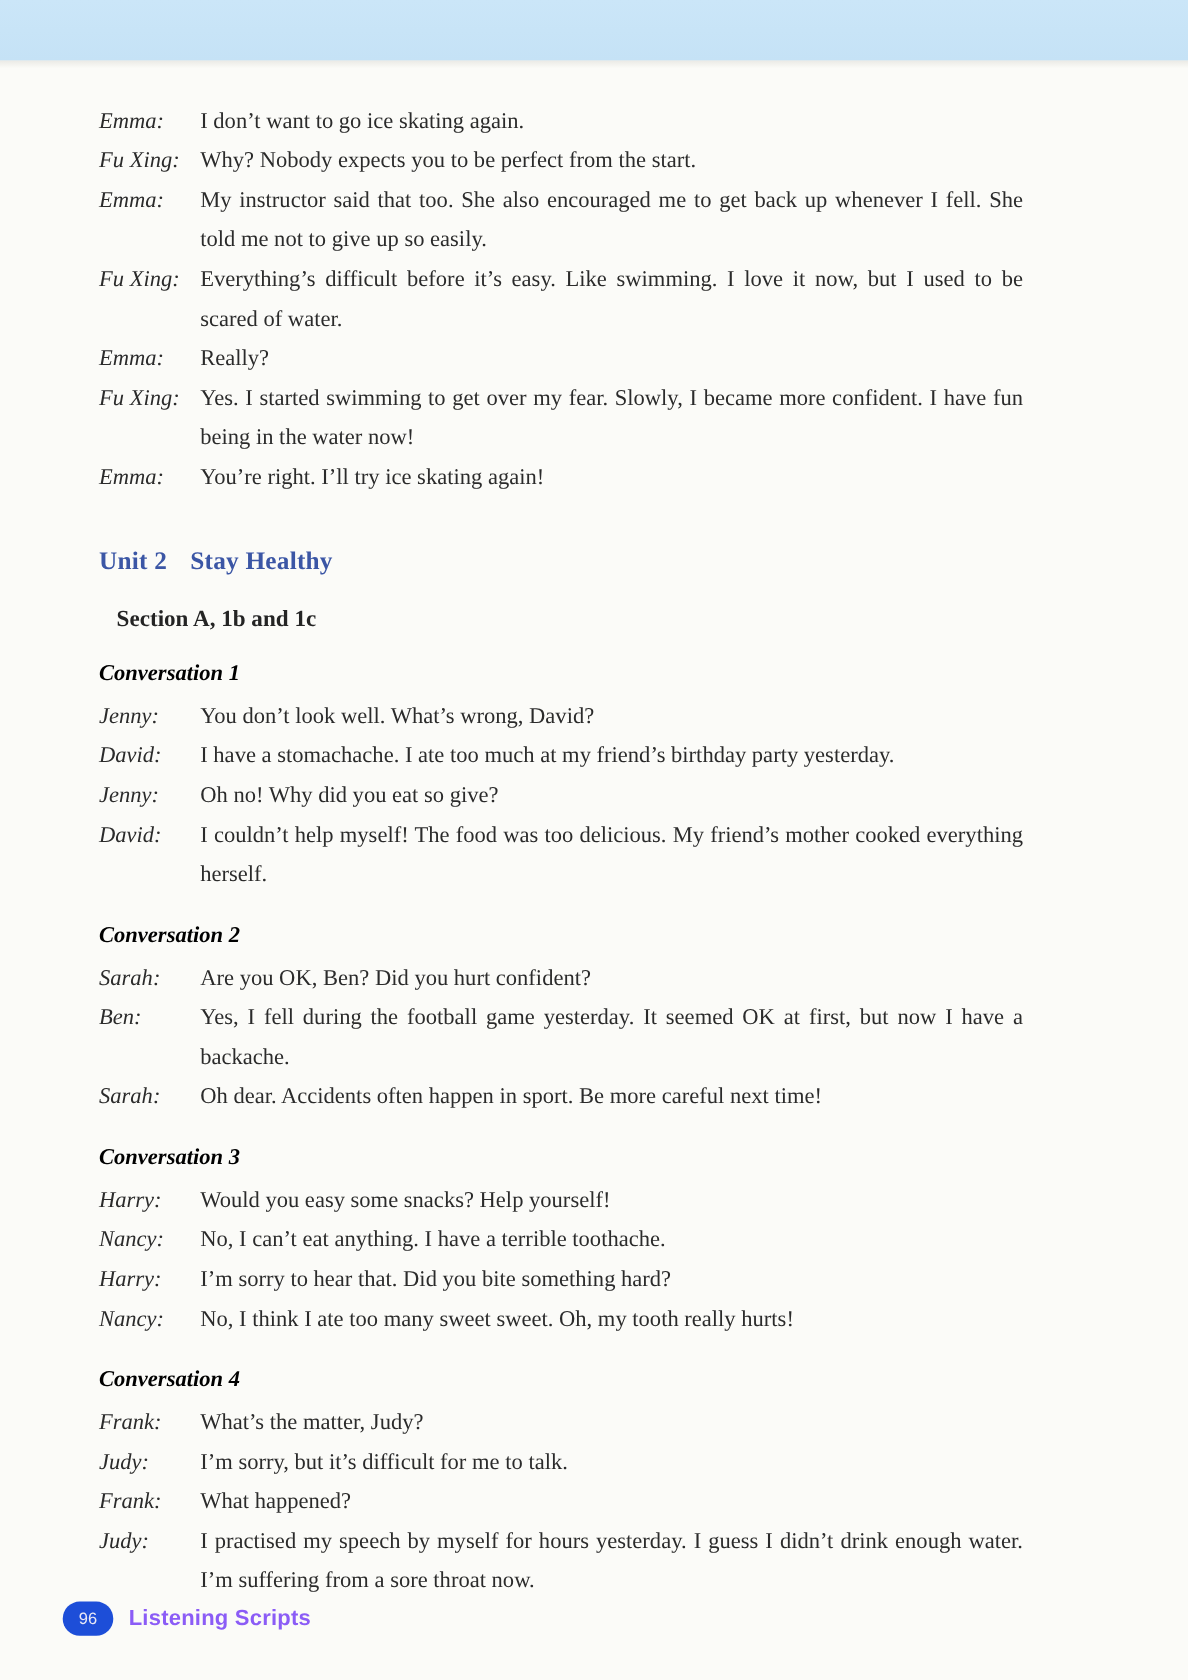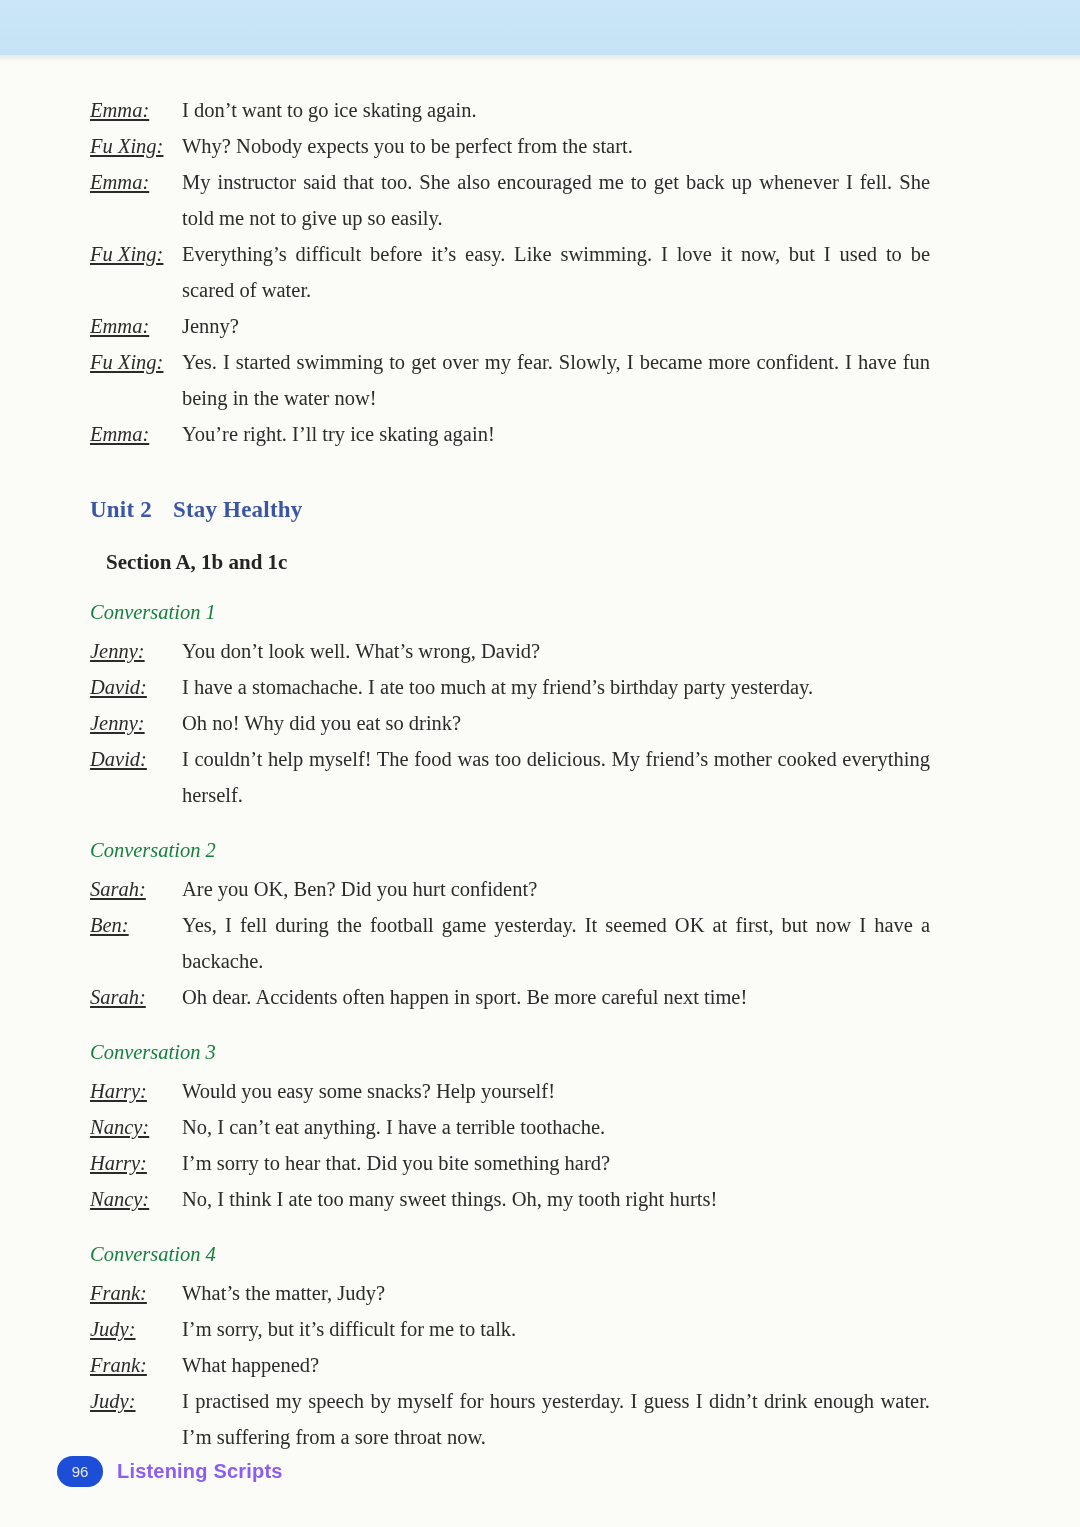--- a/index.html
+++ b/index.html
@@ -16,44 +16,44 @@
     background: linear-gradient(180deg, #cbe6f8 0%, #c5e2f6 100%);
   }
   .band-shadow {
     height: 7px;
     background: linear-gradient(180deg, #dddcd6 0%, rgba(251,251,248,0) 100%);
     opacity: .55;
   }
   .content { padding: 30px 150px 0 90px; }
 
   .drow { display: flex; font-size: 20.5px; line-height: 36px; }
-  .drow .sp { flex: 0 0 92px; font-style: italic; text-decoration: underline; }
+  .drow .sp { flex: 0 0 92px; font-style: italic; }
   .drow .tx { flex: 1; text-align: justify; }
 
   .unit-h {
     margin: 45px 0 0;
     font-size: 23px;
     font-weight: bold;
     color: #3b56a5;
     letter-spacing: .2px;
   }
   .unit-h .unit-title { margin-left: 21px; }
 
   .section-h {
     margin: 27px 16px 0;
     font-size: 21px;
     font-weight: bold;
     color: #242424;
   }
 
   .conv-title {
-    font-weight: normal;
+    font-weight: bold;
     font-style: italic;
     font-size: 20.5px;
-    color: #15803d;
+    color: #000000;
     margin: 26px 0 9px;
   }
 
   .footer {
     position: absolute;
     left: 57px; top: 1456px;
     display: flex; align-items: center; gap: 14px;
   }
   .badge {
     width: 46px; height: 31px;
@@ -97,21 +97,21 @@
         <span class="tx">My instructor said that too. She also encouraged me to get back up whenever I fell. She told me not to give up so easily.</span>
       </div>
 
       <div class="drow">
         <span class="sp">Fu Xing:</span>
         <span class="tx">Everything’s difficult before it’s easy. Like swimming. I love it now, but I used to be scared of water.</span>
       </div>
 
       <div class="drow">
         <span class="sp">Emma:</span>
-        <span class="tx">Jenny?</span>
+        <span class="tx">Really?</span>
       </div>
 
       <div class="drow">
         <span class="sp">Fu Xing:</span>
         <span class="tx">Yes. I started swimming to get over my fear. Slowly, I became more confident. I have fun being in the water now!</span>
       </div>
 
       <div class="drow">
         <span class="sp">Emma:</span>
         <span class="tx">You’re right. I’ll try ice skating again!</span>
@@ -132,21 +132,21 @@
         <span class="tx">You don’t look well. What’s wrong, David?</span>
       </div>
 
       <div class="drow">
         <span class="sp">David:</span>
         <span class="tx">I have a stomachache. I ate too much at my friend’s birthday party yesterday.</span>
       </div>
 
       <div class="drow">
         <span class="sp">Jenny:</span>
-        <span class="tx">Oh no! Why did you eat so drink?</span>
+        <span class="tx">Oh no! Why did you eat so give?</span>
       </div>
 
       <div class="drow">
         <span class="sp">David:</span>
         <span class="tx">I couldn’t help myself! The food was too delicious. My friend’s mother cooked everything herself.</span>
       </div>
     </div>
 
   <div class="conv-title">Conversation 2</div>
   <div>
@@ -180,21 +180,21 @@
         <span class="tx">No, I can’t eat anything. I have a terrible toothache.</span>
       </div>
 
       <div class="drow">
         <span class="sp">Harry:</span>
         <span class="tx">I’m sorry to hear that. Did you bite something hard?</span>
       </div>
 
       <div class="drow">
         <span class="sp">Nancy:</span>
-        <span class="tx">No, I think I ate too many sweet things. Oh, my tooth right hurts!</span>
+        <span class="tx">No, I think I ate too many sweet sweet. Oh, my tooth really hurts!</span>
       </div>
     </div>
 
   <div class="conv-title">Conversation 4</div>
   <div>
 
       <div class="drow">
         <span class="sp">Frank:</span>
         <span class="tx">What’s the matter, Judy?</span>
       </div>

